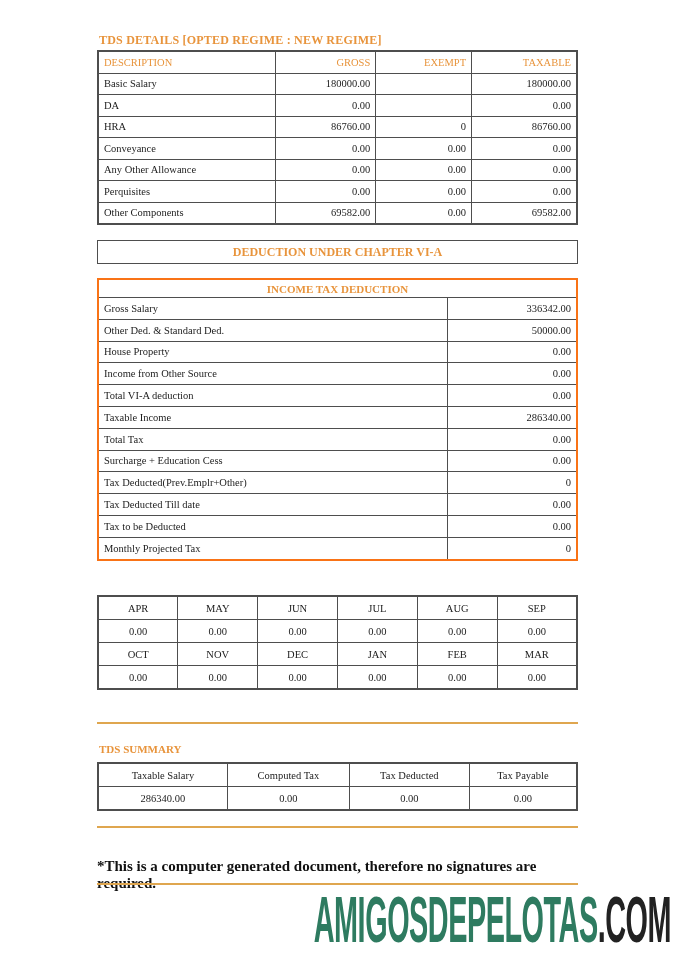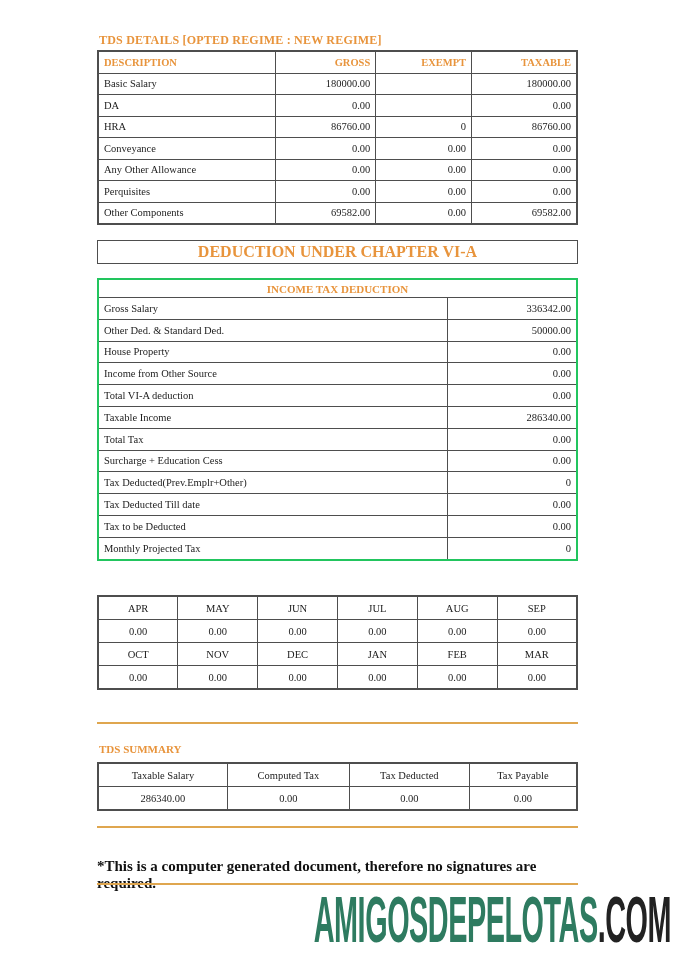--- a/index.html
+++ b/index.html
@@ -12,30 +12,30 @@
     color:#E8943C;letter-spacing:.2px;
   }
   table{
     border-collapse:collapse;position:absolute;left:97px;width:481px;
     table-layout:fixed;box-sizing:border-box;
   }
   td{
     border:1px solid #4e4e4e;font-size:10.5px;padding:0 5px;height:21px;
     overflow:hidden;white-space:nowrap;
   }
-  .hdr td{color:#E8943C;font-weight:bold;}
+  .hdr td{color:#E8943C;font-weight:normal;}
   .num{text-align:right;}
   .t1{top:50px;border:2px solid #4e4e4e;}
   .t1 td{height:20.5px;}
   .banner{
     position:absolute;left:97px;top:240px;width:481px;height:24px;
     box-sizing:border-box;border:1px solid #4e4e4e;text-align:center;
-    line-height:22px;color:#E8943C;font-weight:bold;font-size:16px;
-  }
-  .t2{top:278px;border:2px solid #22c55e;}
+    line-height:22px;color:#E8943C;font-weight:bold;font-size:12px;
+  }
+  .t2{top:278px;border:2px solid #f97316;}
   .t2 .title-row td{height:17px;}
   .t2 td{height:20.8px;}
   .t3{top:595px;border:2px solid #4e4e4e;}
   .t3 td{height:22px;text-align:center;}
   .t3 .title-row td{height:21px;}
   .section-title{color:#E8943C;font-weight:bold;font-size:11px;text-align:center;}
   .divider{position:absolute;left:97px;width:481px;height:2px;background:#DFA64F;}
   .d1{top:722px;}
   .d2{top:826px;}
   .d3{top:883px;}

